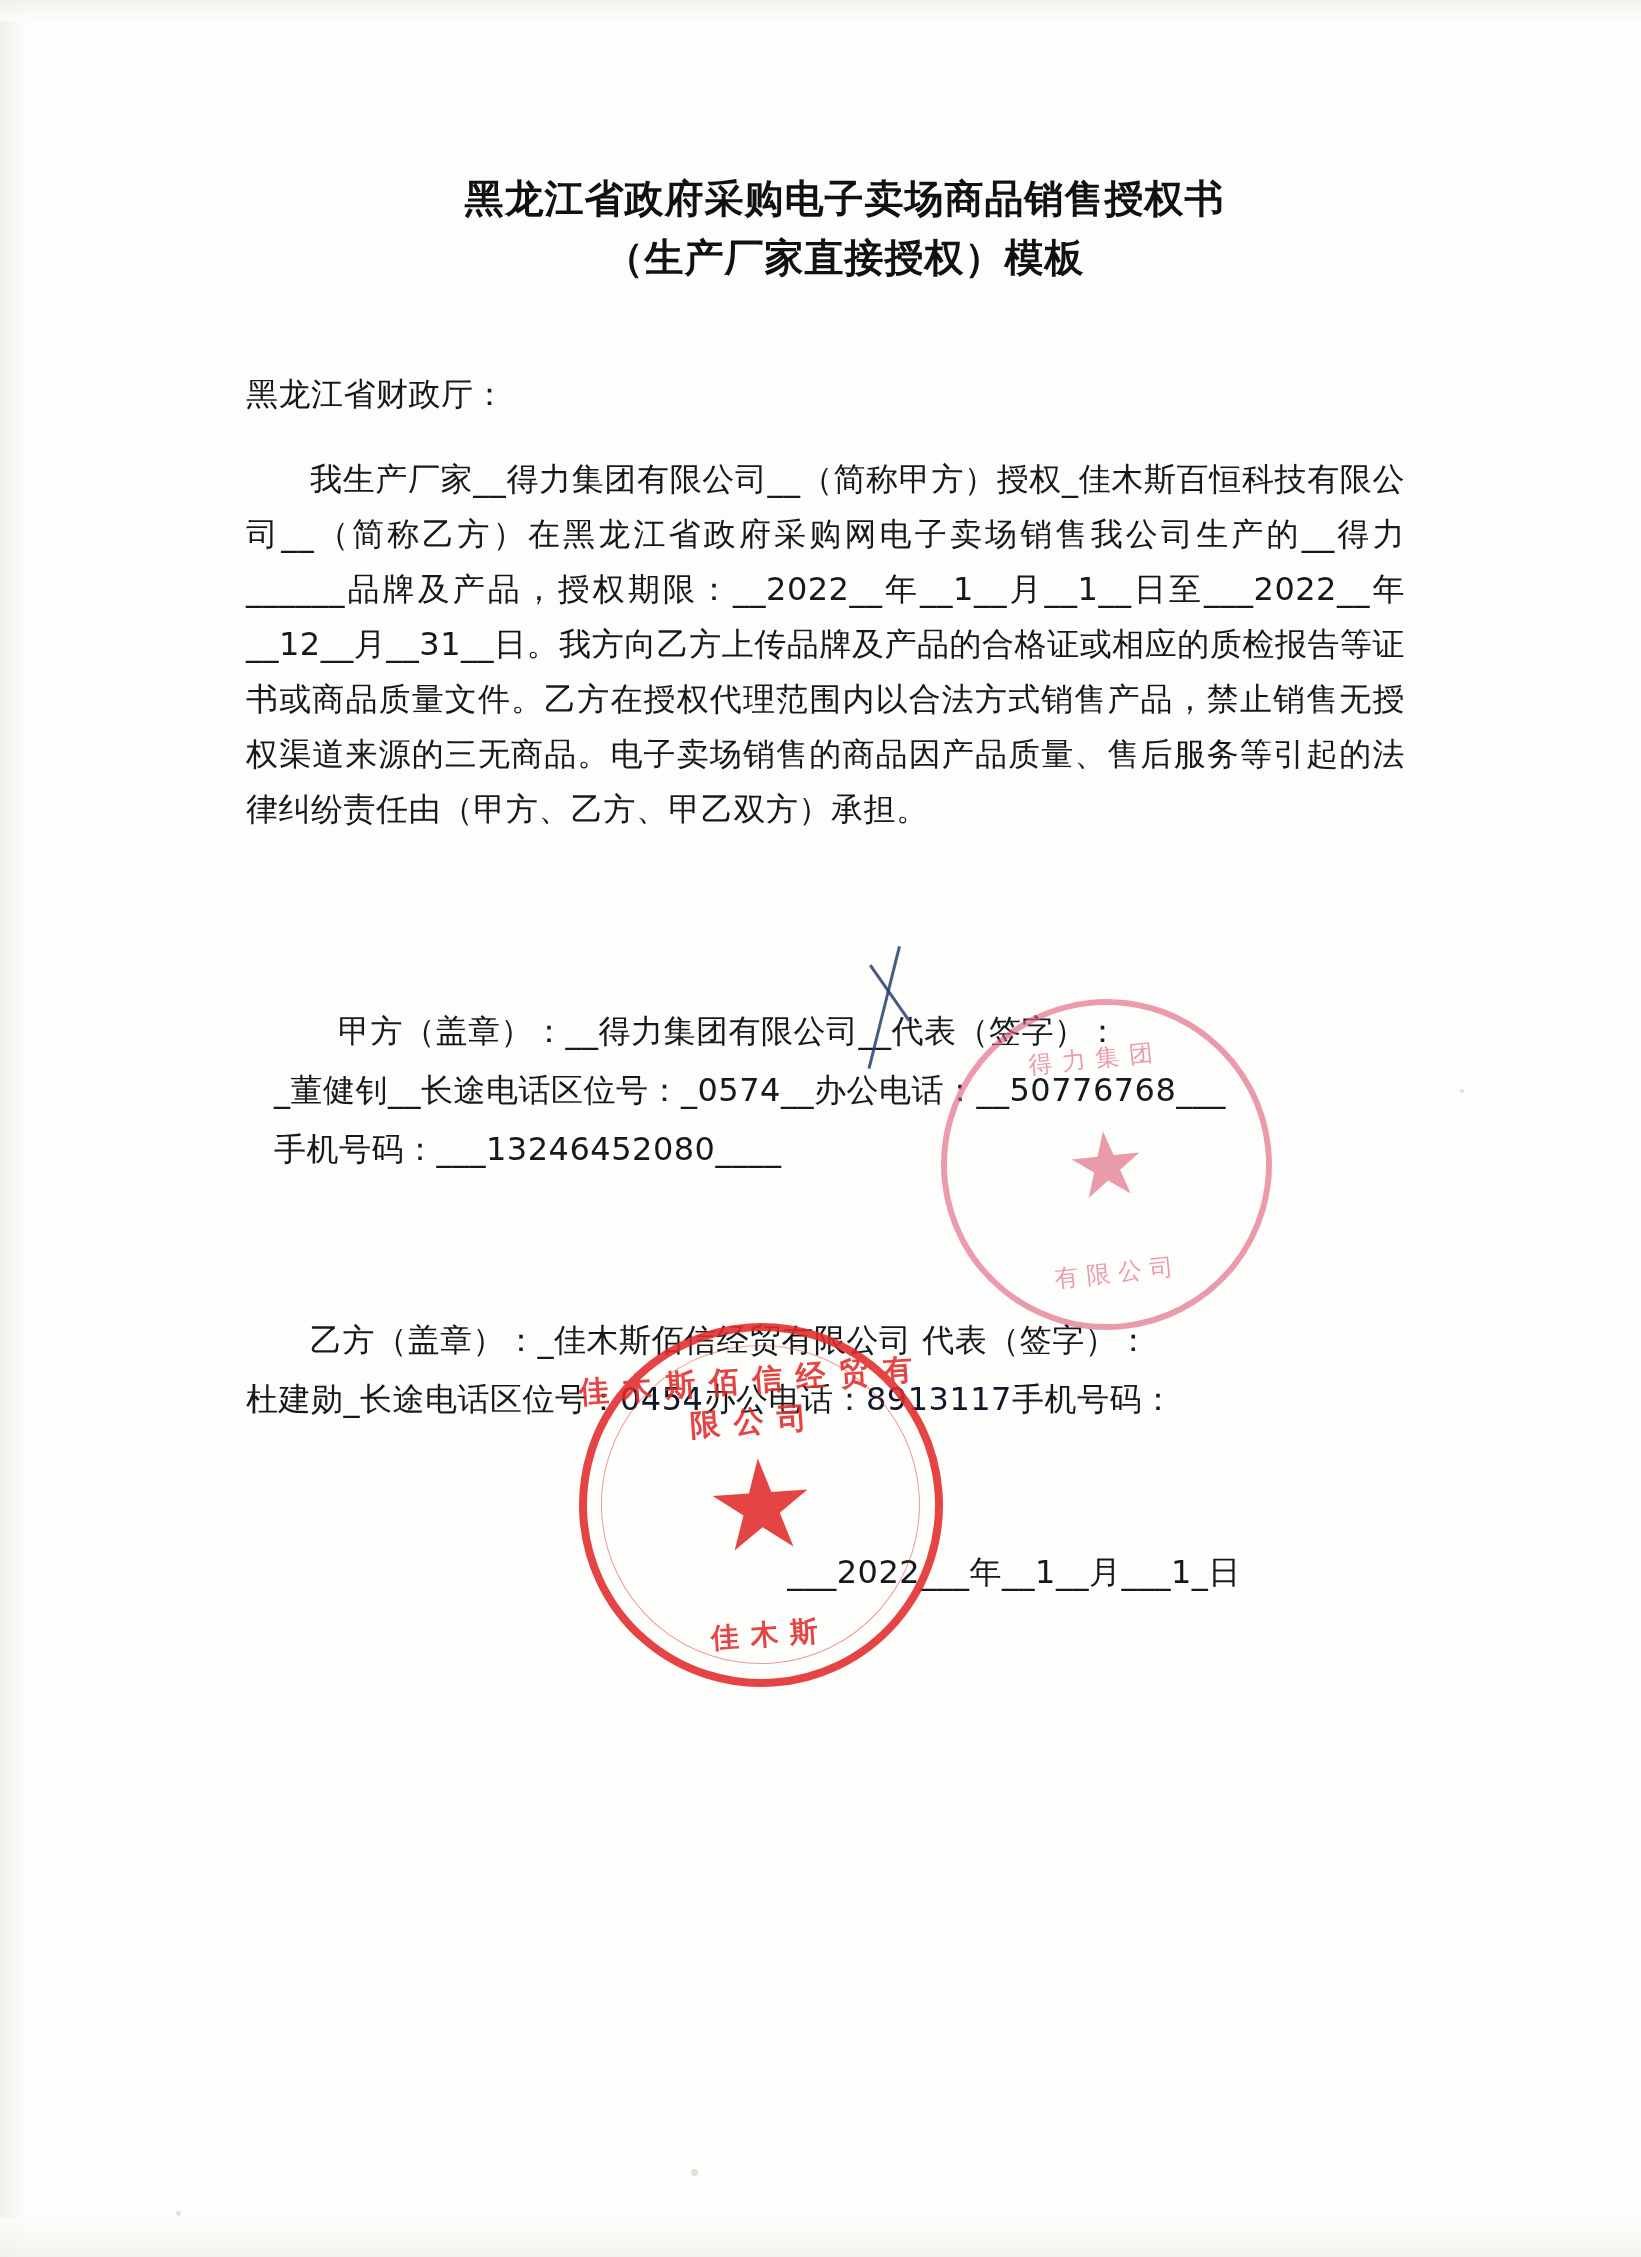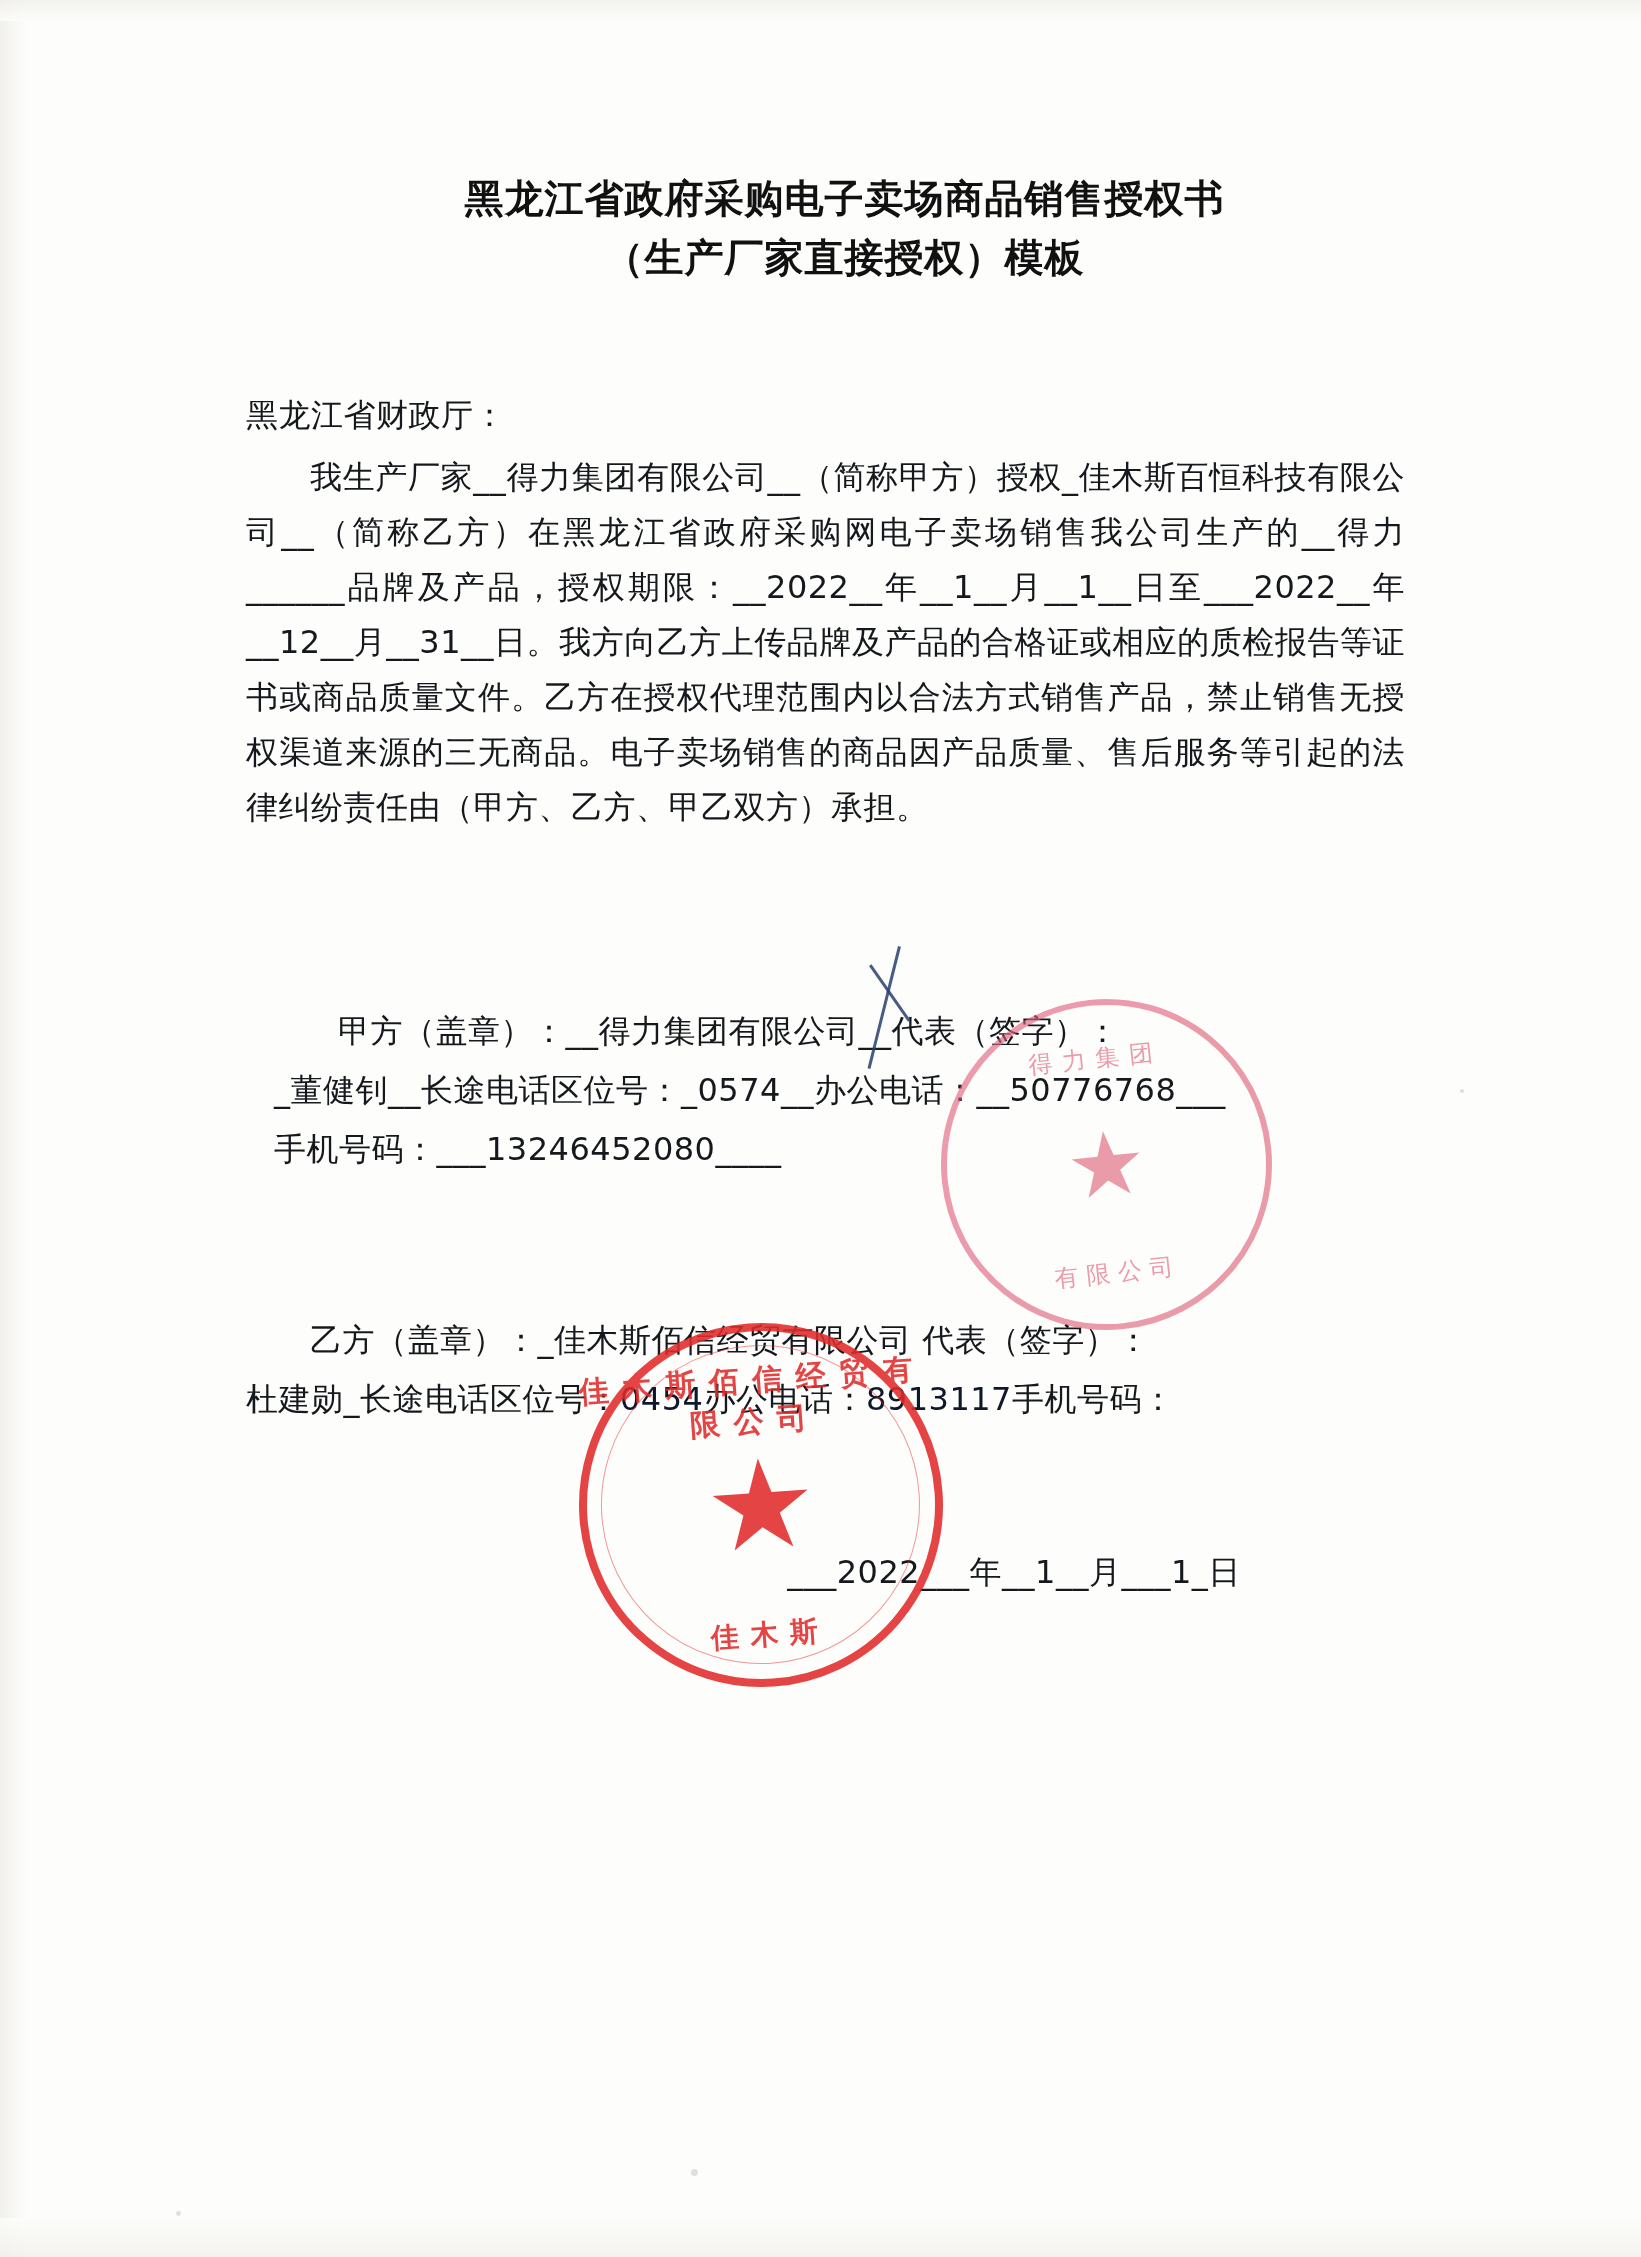--- a/index.html
+++ b/index.html
@@ -63,36 +63,36 @@
     font-family: "DejaVu Sans", "Liberation Sans", sans-serif;
     font-weight: bold;
     font-size: 39px;
     letter-spacing: 1px;
     color: #111;
     line-height: 1.5;
   }
 
   .body-block {
     position: absolute;
-    top: 388px;
+    top: 367px;
     left: 246px;
     width: 1159px;
     font-size: 32px;
     line-height: 1.72;
     color: #15181c;
     letter-spacing: 0.5px;
   }
   .p {
     margin: 0 0 3.9px 0;
     text-align: justify;
   }
   .indent {
     text-indent: 64px;
   }
-  .gap-top { margin-top: 7px; }
+  .gap-top { margin-top: 30px; }
 
   .sig-block {
     position: absolute;
     left: 246px;
     width: 1188px;
     font-size: 32px;
     line-height: 1.72;
     letter-spacing: 0.5px;
     color: #15181c;
   }

